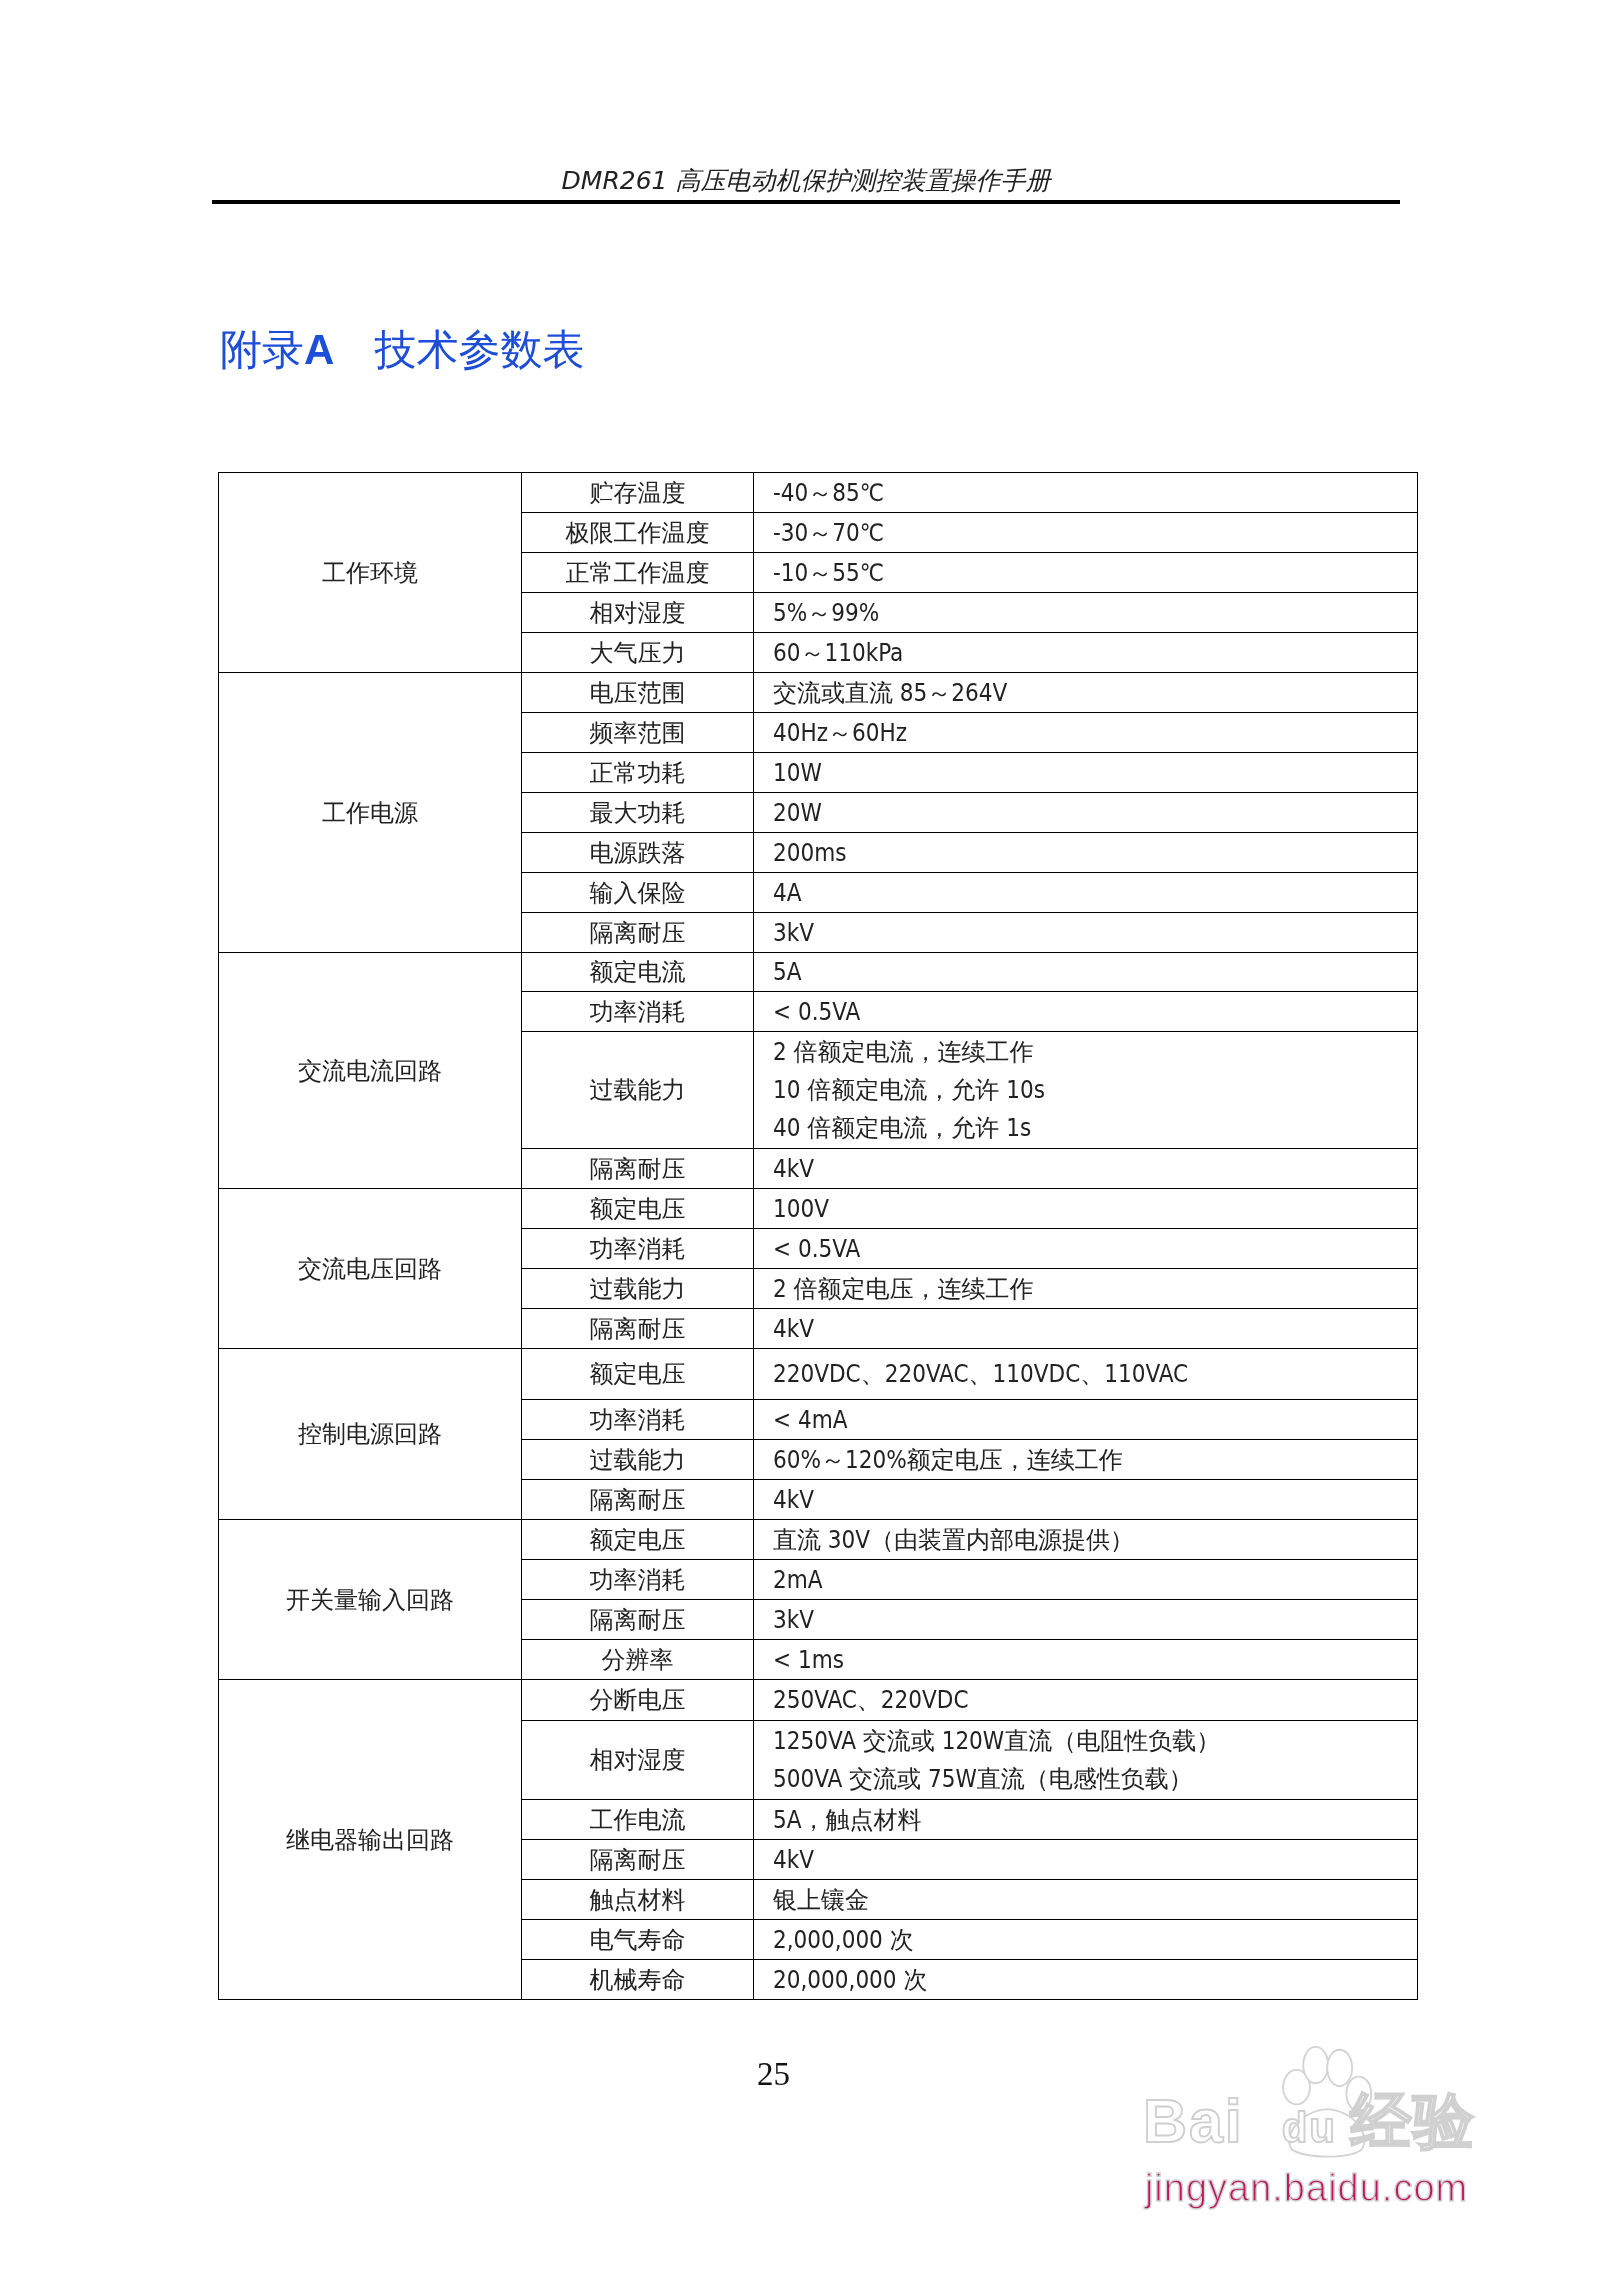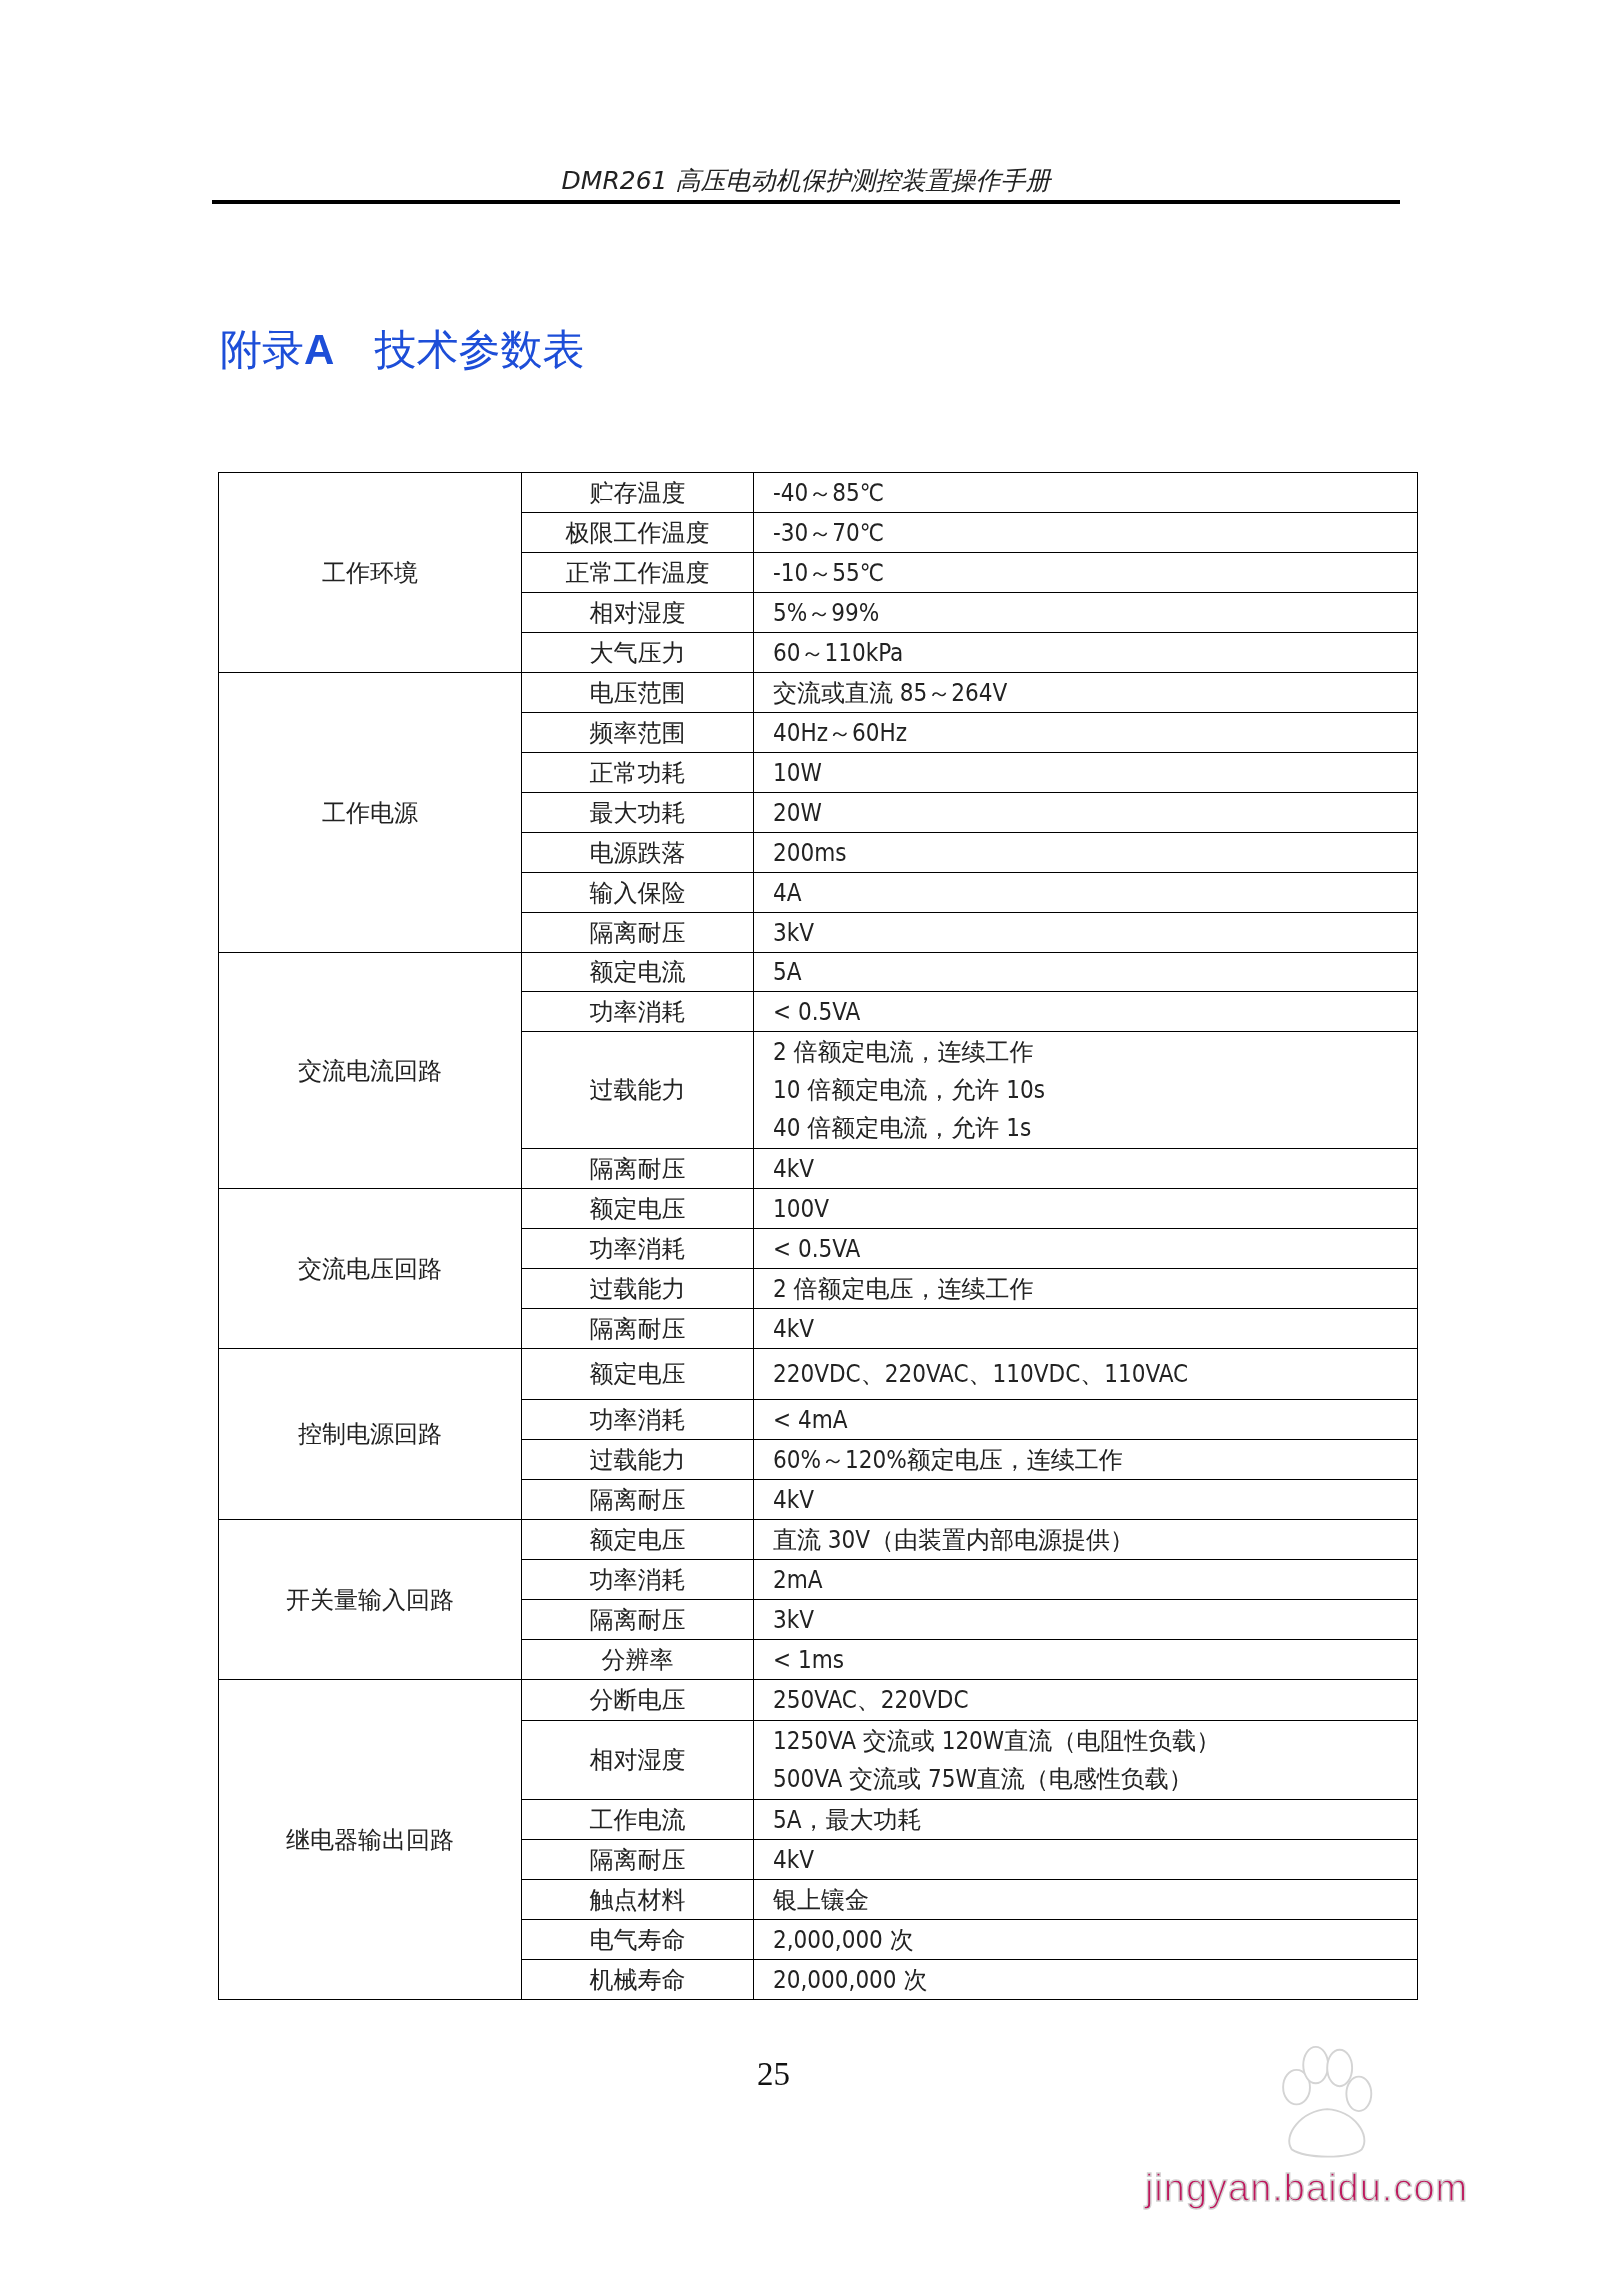--- a/index.html
+++ b/index.html
@@ -235,21 +235,21 @@
       <tr style="height: 79px;">
         <td class="param">相对湿度</td>
         <td class="value">
           <div>1250VA 交流或 120W直流（电阻性负载）</div>
           <div>500VA 交流或 75W直流（电感性负载）</div>
         </td>
       </tr>
       <tr style="height: 40px;">
         <td class="param">工作电流</td>
         <td class="value">
-          <div>5A，最大功耗</div>
+          <div>5A，触点材料</div>
         </td>
       </tr>
       <tr style="height: 40px;">
         <td class="param">隔离耐压</td>
         <td class="value">
           <div>4kV</div>
         </td>
       </tr>
       <tr style="height: 40px;">
         <td class="param">触点材料</td>
@@ -277,15 +277,16 @@
 <div class="watermark">
   <svg width="125" height="115" viewBox="0 0 130 120">
     <g fill="#fff" stroke="#d4d4d4" stroke-width="2">
       <ellipse cx="40" cy="45" rx="14" ry="18"></ellipse>
       <ellipse cx="60" cy="22" rx="13" ry="19"></ellipse>
       <ellipse cx="85" cy="25" rx="13" ry="19"></ellipse>
       <ellipse cx="105" cy="52" rx="13" ry="18"></ellipse>
       <path d="M35 110 C25 95 45 70 72 68 C100 70 118 95 108 110 C95 120 50 120 35 110 Z"></path>
     </g>
   </svg>
+  <div class="wm-brand"><span>Bai</span><span style="font-size:42px;margin:0 13.4px 0 38px;">du</span><span>经验</span></div>
   <div class="wm-url">jingyan.baidu.com</div>
 </div>
 
 
 </body></html>

